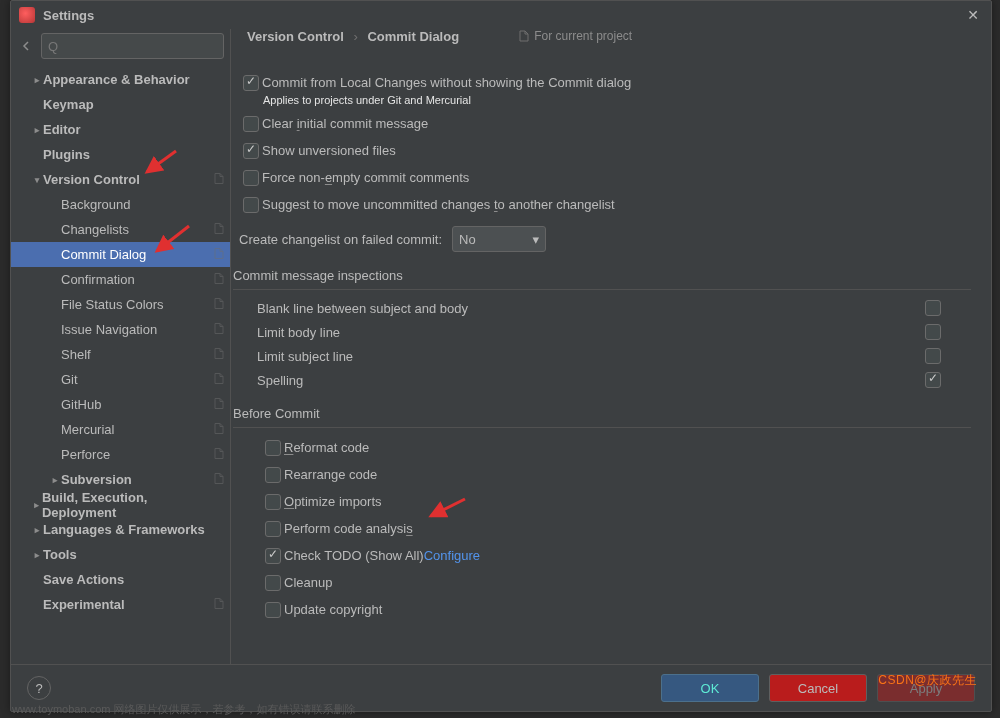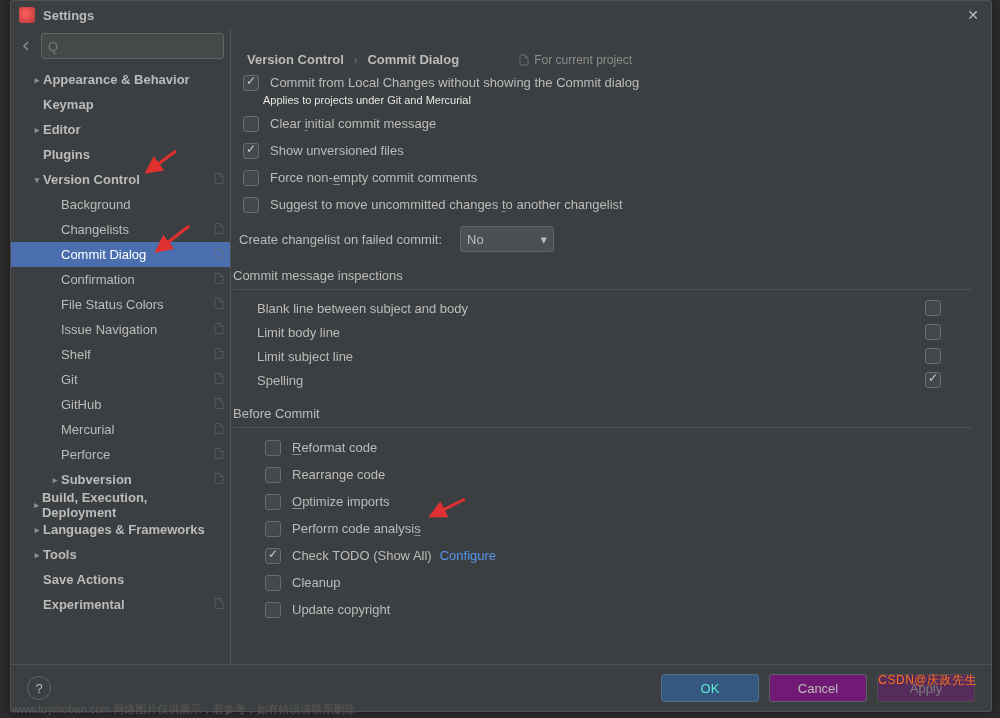--- a/index.html
+++ b/index.html
@@ -16,44 +16,44 @@
   .search{flex:1;height:24px;background:#45494a;border:1px solid #646464;border-radius:3px;display:flex;align-items:center;padding:0 6px;color:#777}
   .tree{flex:1;overflow:auto;padding:4px 0}
   .node{position:relative;display:flex;align-items:center;height:25px;padding-right:20px;cursor:pointer;color:#bbbbbb}
   .node .arrow{width:12px;display:inline-flex;justify-content:center;color:#8c8c8c;font-size:9px}
   .node.bold{font-weight:bold}
   .node.sel{background:#4b6eaf;color:#fff}
   .node .badge{position:absolute;right:6px;top:50%;transform:translateY(-50%);opacity:.5}
   .i1{padding-left:20px}.i2{padding-left:38px}
   
   .main{flex:1;display:flex;flex-direction:column;overflow:auto}
-  .mhead{display:flex;align-items:flex-end;height:38px;padding:0 16px;gap:10px;border-bottom:none}
+  .mhead{display:flex;align-items:flex-start;height:38px;padding:0 16px;gap:10px;border-bottom:none}
   .crumbs{font-weight:bold;color:#bbbbbb}
   .crumbs .sep{color:#6f6f6f;margin:0 6px;font-weight:normal}
   .hint{color:#8c8c8c;font-size:12px;display:flex;align-items:center;gap:5px}
   .content{padding:2px 20px 10px 8px}
-  .row{display:flex;align-items:center;gap:8px;padding:2px 0 2px 0;min-height:23px}
+  .row{display:flex;align-items:center;gap:0;padding:2px 0 2px 0;min-height:23px}
   .row label{color:#bbbbbb}
   .sub{color:#e5e5e5;font-size:11px;margin-left:24px;margin-top:-2px;margin-bottom:4px}
   .chk{appearance:none;width:16px;height:16px;border:1px solid #6b6b6b;border-radius:3px;background:#43494a;position:relative;cursor:pointer;flex-shrink:0}
   .chk:checked{background:#43494a}
   .chk:checked::after{content:"✓";position:absolute;left:2px;top:-2px;color:#c9c9c9;font-size:12px}
   .section{margin-top:14px}
   .section-h{color:#bbbbbb;border-bottom:1px solid #515151;padding-bottom:6px;margin-bottom:6px;margin-left:-6px}
   .ins-row{display:flex;align-items:center;padding:1px 0;padding-left:18px}
   .ins-row .lbl{flex:1}
   .ins-row .chk{margin-right:30px}
   .select{width:80px;height:24px;background:#4c5052;border:1px solid #646464;border-radius:3px;display:flex;align-items:center;padding:0 6px;color:#bbbbbb;cursor:pointer;position:relative;margin-left:10px}
   .select::after{content:"▾";position:absolute;right:6px;color:#bbbbbb}
   .link{color:#5394ec;cursor:pointer}
   
   .footer{height:46px;border-top:1px solid #515151;display:flex;align-items:center;padding:0 16px;gap:10px}
   .help{width:22px;height:22px;border:1px solid #646464;border-radius:12px;display:flex;align-items:center;justify-content:center;color:#bbbbbb;cursor:pointer}
   .spacer{flex:1}
-  .btn{min-width:72px;height:26px;border:1px solid #5e6060;background:#701a75;color:#bbbbbb;border-radius:3px;cursor:pointer;display:flex;align-items:center;justify-content:center;padding:0 12px}
+  .btn{min-width:72px;height:26px;border:1px solid #5e6060;background:#b91c1c;color:#bbbbbb;border-radius:3px;cursor:pointer;display:flex;align-items:center;justify-content:center;padding:0 12px}
   .btn.primary{background:#365880;border-color:#4c708c;color:#5eead4}
   .btn.disabled{opacity:.5;cursor:default}
   
   .redarrow{position:absolute;pointer-events:none}
   .watermark{position:absolute;right:14px;bottom:22px;color:#f97316;font-size:12px;pointer-events:none;letter-spacing:.5px}
   .footnote{position:absolute;left:12px;bottom:1px;color:#5a5a5a;font-size:11px;pointer-events:none}
   .pagesvg{width:10px;height:12px}
   u{text-decoration:underline;text-decoration-color:#8c8c8c;text-underline-offset:2px}
 </style>
 </head>

